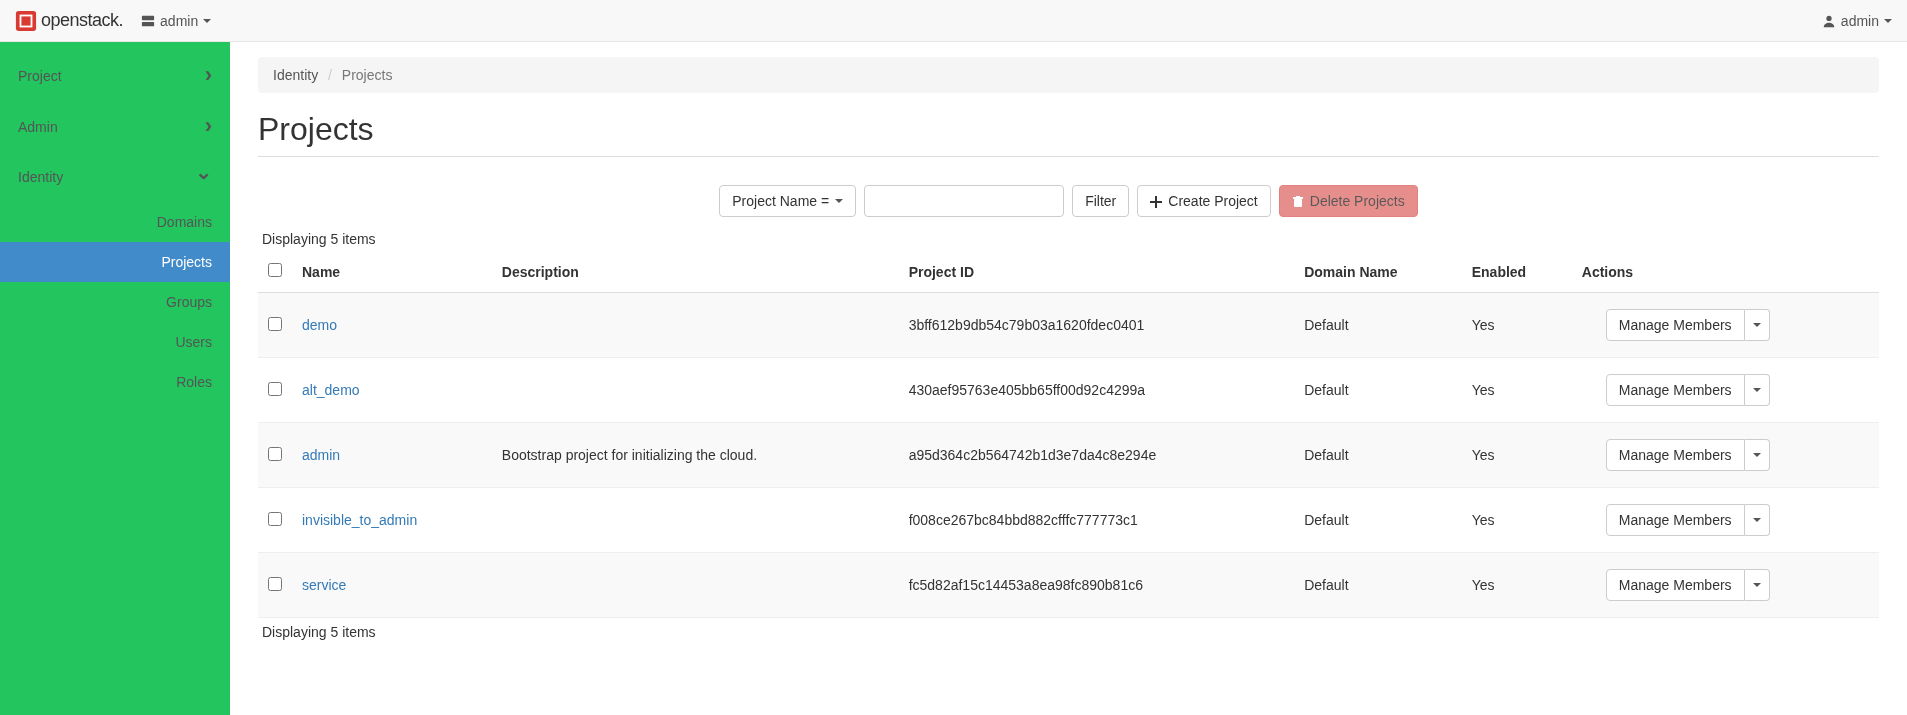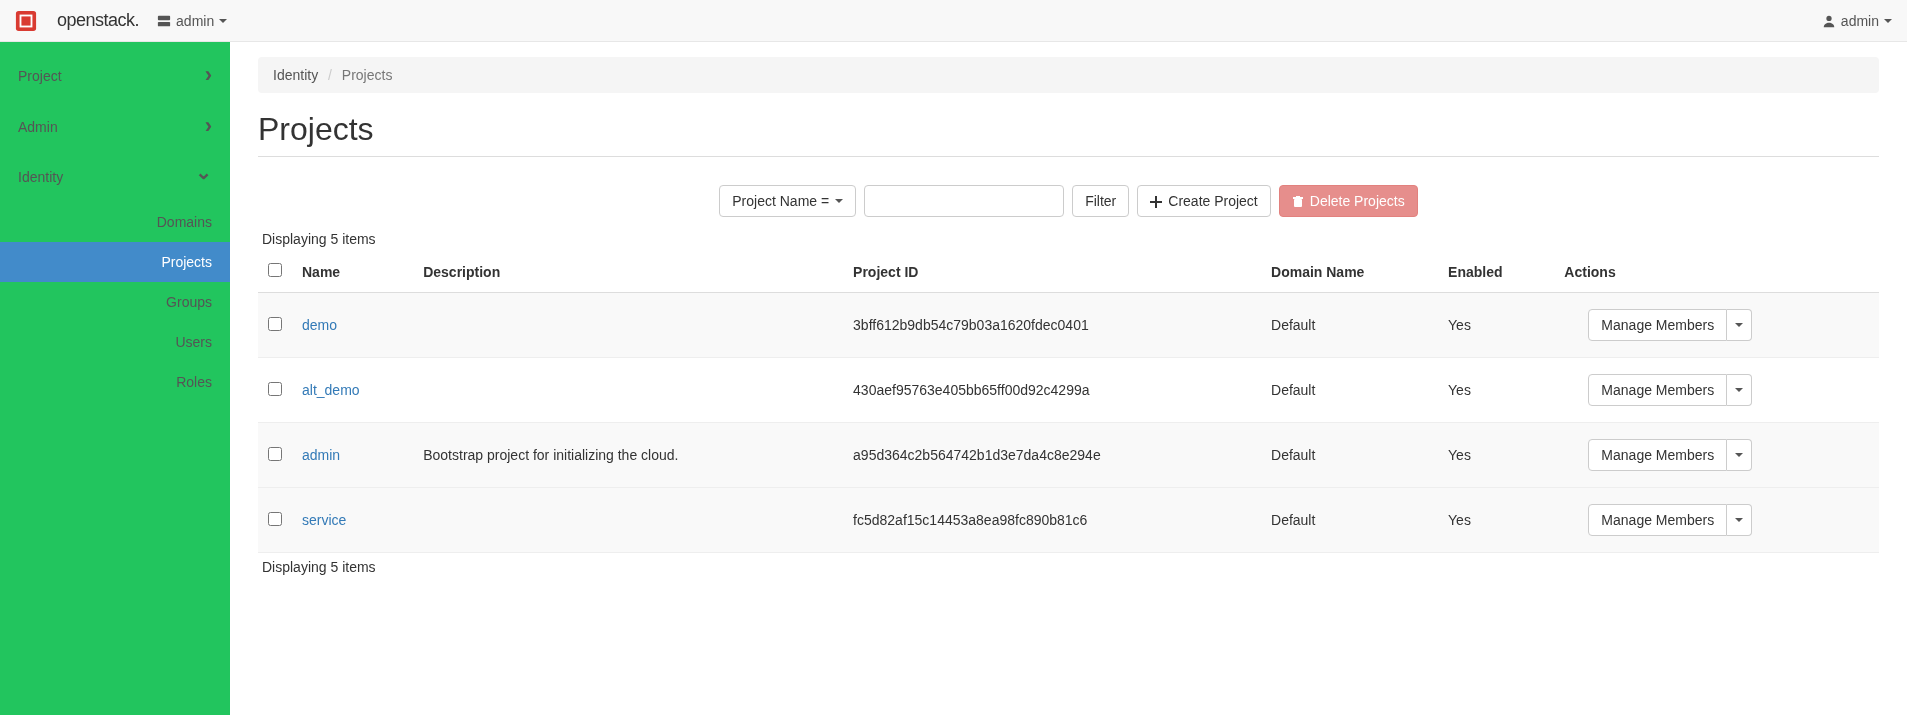--- a/index.html
+++ b/index.html
@@ -1,21 +1,21 @@
 <!DOCTYPE html>
 <html><head>
 <meta charset="utf-8">
 <style>
 * { box-sizing: border-box; margin: 0; padding: 0; }
 body { font-family: "Helvetica Neue", Helvetica, Arial, sans-serif; font-size: 14px; color: #333; background: #fff; }
 
 
 .topbar { height: 42px; background: #f8f8f8; border-bottom: 1px solid #e7e7e7; display: flex; align-items: center; padding: 0 15px; justify-content: space-between; }
 .topbar-left { display: flex; align-items: center; gap: 18px; }
-.logo { display: flex; align-items: center; gap: 20px; font-weight: 400; color: #333; font-size: 18px; }
+.logo { display: flex; align-items: center; gap: 4px; font-weight: 400; color: #333; font-size: 18px; }
 .logo-mark { width: 22px; height: 22px; position: relative; }
 .logo-mark svg { width: 100%; height: 100%; }
 .logo-text { letter-spacing: -0.5px; }
 .logo-text .dot { color: #333; }
 .domain-switch, .user-menu { display: flex; align-items: center; gap: 5px; color: #555; cursor: pointer; font-size: 14px; }
 .domain-switch .srv-icon { width: 14px; height: 14px; }
 .caret { width: 0; height: 0; border-left: 4px solid transparent; border-right: 4px solid transparent; border-top: 4px solid #555; display: inline-block; vertical-align: middle; }
 .user-icon { width: 14px; height: 14px; }
 
 
@@ -33,21 +33,21 @@
 .breadcrumb { background: #f5f5f5; border-radius: 4px; padding: 10px 15px; font-size: 14px; margin-bottom: 18px; }
 .breadcrumb .bc-item { color: #555; }
 .breadcrumb .sep { color: #ccc; margin: 0 6px; }
 .breadcrumb .active { color: #777; }
 h1.page-title { font-size: 32px; font-weight: 400; color: #333; margin-bottom: 8px; }
 hr.page-sep { border: none; border-top: 1px solid #ddd; margin-bottom: 28px; }
 
 .toolbar { display: flex; justify-content: center; gap: 8px; margin-bottom: 14px; flex-wrap: wrap; }
 .btn { border: 1px solid #ccc; background: #fff; border-radius: 4px; padding: 7px 12px; font-size: 14px; cursor: pointer; display: inline-flex; align-items: center; gap: 6px; color: #333; }
 .btn.filter-drop { min-width: 110px; }
-.btn.danger { background: #d9534f; border-color: #d43f3a; color: #ffffff; opacity: 0.65; }
+.btn.danger { background: #d9534f; border-color: #d43f3a; color: #000000; opacity: 0.65; }
 .search-input { border: 1px solid #ccc; border-radius: 4px; padding: 7px 10px; font-size: 14px; width: 200px; }
 .plus-icon, .trash-icon { width: 12px; height: 12px; }
 
 .count-label { color: #333; font-size: 14px; margin: 6px 0 4px 4px; }
 
 table.data { width: 100%; border-collapse: collapse; }
 table.data th { text-align: left; font-weight: 700; padding: 12px 10px; border-bottom: 1px solid #ddd; color: #333; }
 table.data th.cb, table.data td.cb { width: 30px; text-align: center; }
 table.data td { padding: 16px 10px; border-bottom: 1px solid #eee; vertical-align: middle; }
 table.data tr.row.alt td { background: #f9f9f9; }
@@ -212,20 +212,34 @@
             <td>a95d364c2b564742b1d3e7da4c8e294e</td>
             <td>Default</td>
             <td>Yes</td>
             <td><span class="row-actions">
                 <button class="btn">Manage Members</button>
                 <button class="btn drop">
                   <span class="caret"></span>
                 </button>
               </span></td>
           </tr>
+          <tr class="row">
+            <td class="cb"><input type="checkbox" style=""></td>
+            <td><span class="link">invisible_to_admin</span></td>
+            <td></td>
+            <td>f008ce267bc84bbd882cfffc777773c1</td>
+            <td>Default</td>
+            <td>Yes</td>
+            <td><span class="row-actions">
+                <button class="btn">Manage Members</button>
+                <button class="btn drop">
+                  <span class="caret"></span>
+                </button>
+              </span></td>
+          </tr>
           <tr class="row alt">
             <td class="cb"><input type="checkbox" style=""></td>
             <td><span class="link">service</span></td>
             <td></td>
             <td>fc5d82af15c14453a8ea98fc890b81c6</td>
             <td>Default</td>
             <td>Yes</td>
             <td><span class="row-actions">
                 <button class="btn">Manage Members</button>
                 <button class="btn drop">

